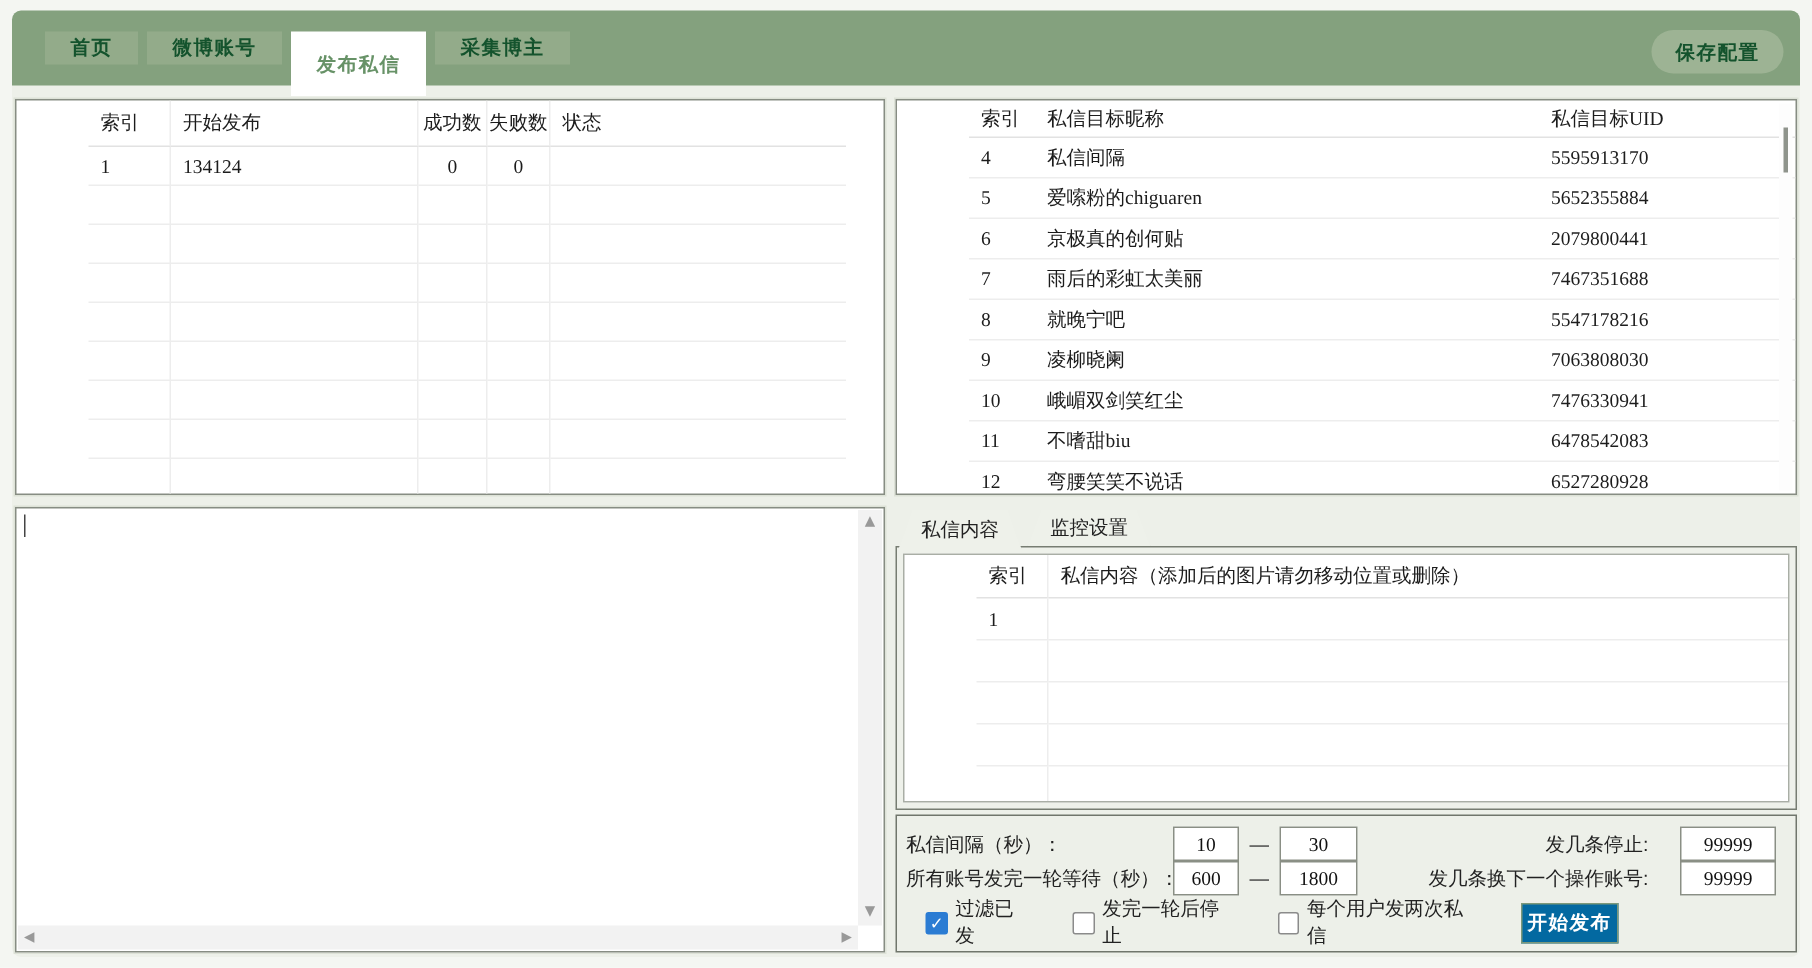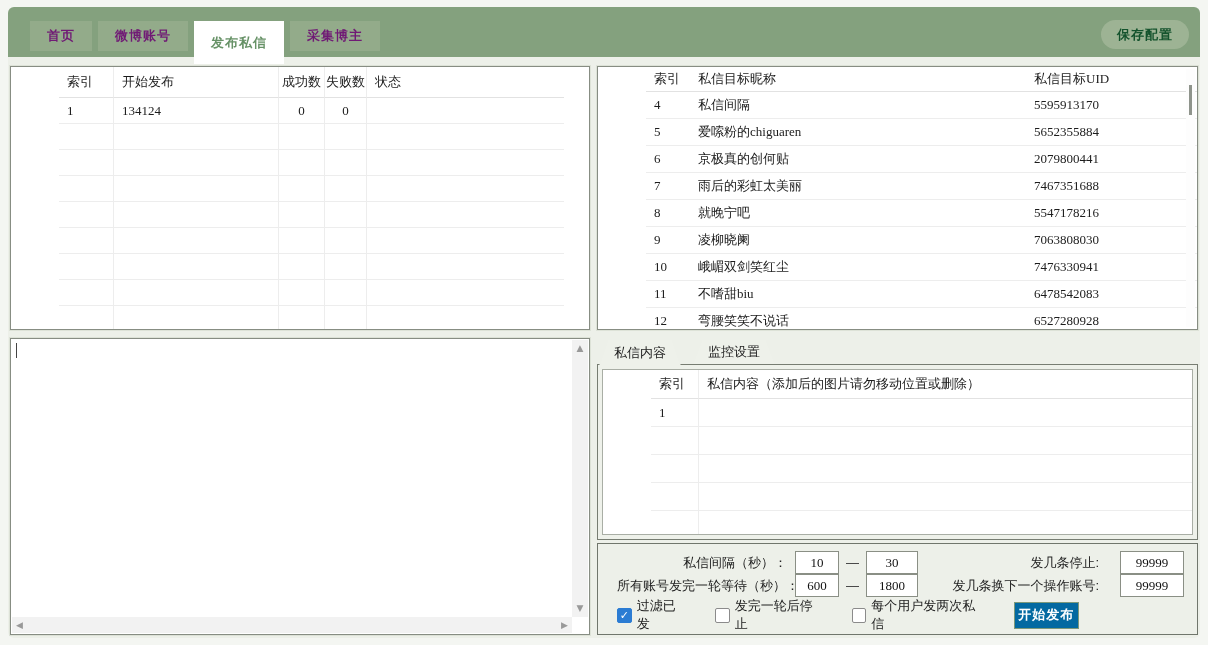--- a/index.html
+++ b/index.html
@@ -6,22 +6,22 @@
   body { margin: 0; background: #fff; }
   .window { width: 1208px; height: 645px; position: relative; overflow: hidden;
             background: #f4f6f2; font-family: "Liberation Sans", sans-serif; }
   .app { position: absolute; left: 8px; top: 7px; width: 1192px; height: 631px;
          background: #edf0e9; border-radius: 6px; }
 
   
   .topbar { position: absolute; left: 0; top: 0; width: 100%; height: 50px;
             background: #84a17e; border-radius: 6px 6px 0 0; }
   .tabs { position: absolute; left: 22px; top: 14px; display: flex; gap: 6px; align-items: flex-start; }
-  .tab { height: 30px; padding: 0 17px; display: flex; align-items: center; justify-content: center;
-         background: #93ab8a; color: #701a75; font-size: 13px; font-weight: 700; cursor: default;
+  .tab { height: 22px; padding: 0 17px; display: flex; align-items: center; justify-content: center;
+         background: #93ab8a; color: #14532d; font-size: 13px; font-weight: 700; cursor: default;
          letter-spacing: 1px; }
   .tab.active { height: 43px; background: #ffffff; color: #679267; }
   .save-pill { position: absolute; right: 11px; top: 13px; height: 29px; padding: 0 16px;
                border: none; border-radius: 15px; background: #9db394; color: #14532d;
                font-size: 13px; font-weight: 700; font-family: inherit; letter-spacing: 1px; }
 
   
   .panel { position: absolute; background: #fff; border: 1px solid #878d83;
            box-shadow: 0 0 0 1px #dde2d7; overflow: hidden; }
   .accounts { left: 2px; top: 59px; width: 580px; height: 264px; }
@@ -49,41 +49,41 @@
 
   
   .caret { position: absolute; left: 5px; top: 4px; width: 1px; height: 15px; background: #444; }
   .vscroll { position: absolute; top: 1px; right: 1px; bottom: 17px; width: 16px; background: #f2f2f2;
              display: flex; flex-direction: column; justify-content: space-between; align-items: center; }
   .hscroll { position: absolute; left: 1px; right: 17px; bottom: 1px; height: 16px; background: #f2f2f2;
              display: flex; justify-content: space-between; align-items: center; }
   .scroll-arrow { color: #999; font-size: 9px; line-height: 1; padding: 4px; font-family: "DejaVu Sans", sans-serif; }
 
   
-  .cnt-tabs { position: absolute; left: 591px; top: 333px; display: flex; gap: 12px; z-index: 3; }
+  .cnt-tabs { position: absolute; left: 591px; top: 333px; display: flex; gap: 4px; z-index: 3; }
   .cnt-tab { height: 24px; padding: 0 15px; display: flex; align-items: center; background: #eef1ea;
              font-size: 13px; font-weight: 500; color: #222;
              clip-path: polygon(9px 0, calc(100% - 9px) 0, 100% 100%, 0 100%);
              filter: drop-shadow(0 0 1px #6a6f66); }
   .cnt-tab.active { height: 26px; z-index: 4; position: relative; }
   .tabcontent { position: absolute; left: 589px; top: 357px; width: 601px; height: 176px;
                 background: #eef1ea; border: 1px solid #777d72; padding: 4px; z-index: 2; }
   .cnt-inner { width: 100%; height: 100%; background: #fff; border: 1px solid #a9aea5; overflow: hidden; }
   .g-cnt { grid-template-columns: 48px 1fr; }
   .g-cnt .t-cell:first-child { border-right: 1px solid #ededed; }
   .cnt-inner .t-head { height: 29px; }
   .cnt-inner .t-row { height: 28px; }
 
   
   .formbox { position: absolute; left: 589px; top: 536px; width: 601px; height: 92px;
              border: 1px solid #70766c; display: flex; flex-direction: column;
              justify-content: space-between; padding: 7px 6px 7px 6px; }
   .form-row { display: flex; align-items: center; font-size: 13px; color: #222; }
   .f-lbl { font-weight: 500; white-space: nowrap; }
-  .lab-left { width: 170px; text-align: right; margin-left: 13px; }
+  .lab-left { width: 170px; text-align: left; }
   .lab-right { flex: 1; text-align: right; margin-right: 21px; }
   .f-dash { margin: 0 7px; color: #333; }
   input.f-in { height: 23px; border: 1px solid #8a8f85; background: #fff; text-align: center;
                font-size: 13px; font-family: "Liberation Serif", "DejaVu Serif", serif; color: #111; }
   .w-min { width: 44px; margin-left: 8px; }
   .w-max { width: 52px; }
   .w-big { width: 64px; margin-right: 7px; }
 
   .cb-row { padding-left: 13px; }
   .cb { display: flex; align-items: center; gap: 5px; margin-right: 27px; font-size: 13px; font-weight: 500; }

